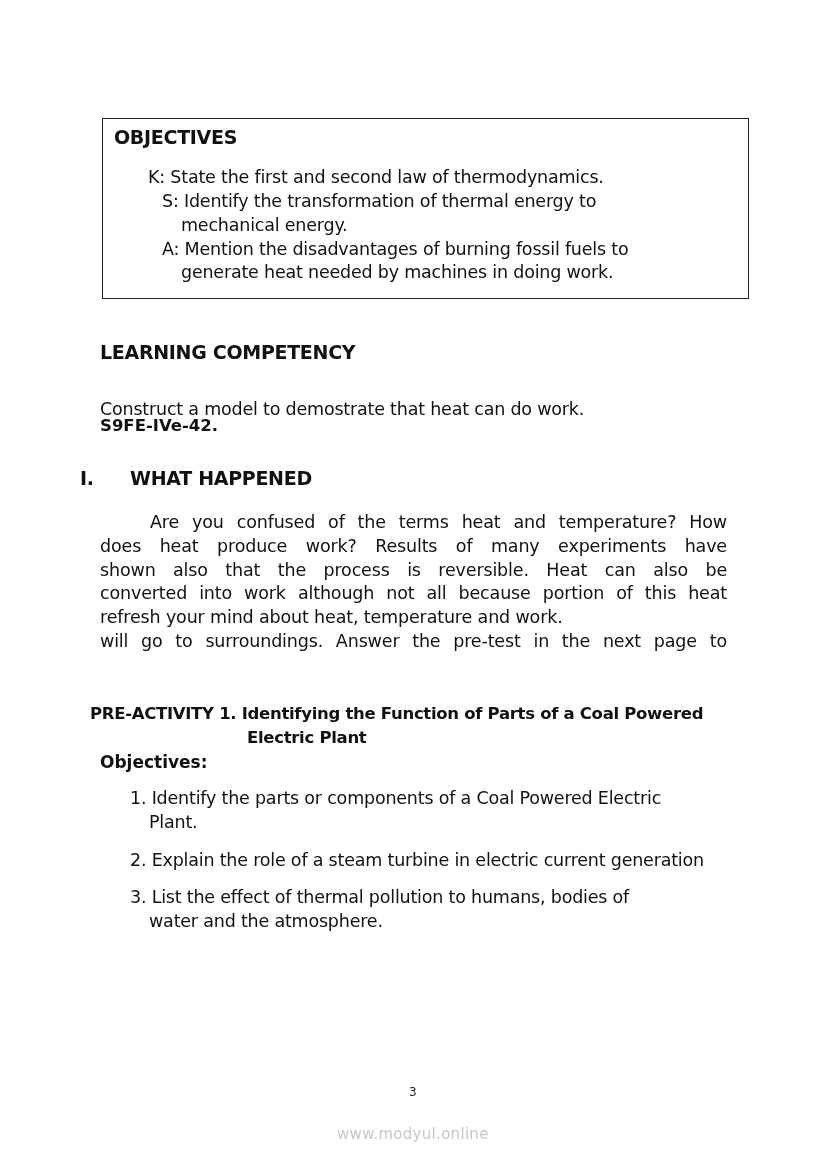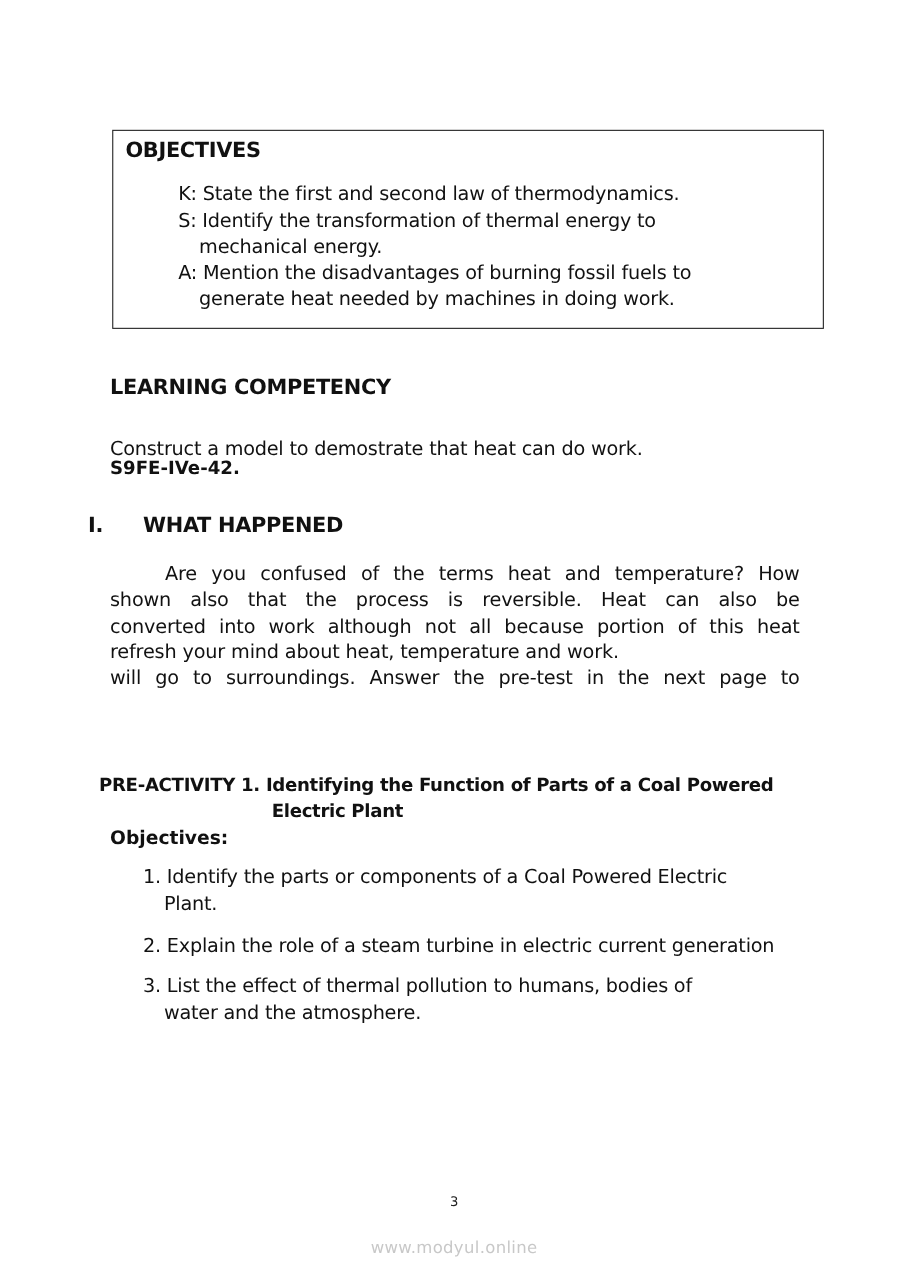--- a/index.html
+++ b/index.html
@@ -23,35 +23,36 @@
   .justify .line.last { text-align-last: left; }
   .indent { padding-left: 50px; }
   .page-num { font-size: 12px; color: #222; }
   .watermark { font-size: 15px; color: #c8c8c8; letter-spacing: 0.3px; }
 </style>
 </head>
 <body>
 
 <div class="obj-box"></div>
 <div class="abs h-bold" style="left:114px; top:126px;">OBJECTIVES</div>
-<div class="abs body-text" style="left:162px; top:167px;">K: State the first and second law of thermodynamics.</div>
+<div class="abs body-text" style="left:148px; top:167px;">K: State the first and second law of thermodynamics.</div>
 <div class="abs body-text" style="left:162px; top:191px;">S: Identify the transformation of thermal energy to</div>
 <div class="abs body-text" style="left:181px; top:215px;">mechanical energy.</div>
 <div class="abs body-text" style="left:162px; top:239px;">A: Mention the disadvantages of burning fossil fuels to</div>
 <div class="abs body-text" style="left:181px; top:262px;">generate heat needed by machines in doing work.</div>
 
 <div class="abs h-bold" style="left:100px; top:341px;">LEARNING COMPETENCY</div>
 <div class="abs body-text" style="left:100px; top:399px;">Construct a model to demostrate that heat can do work.</div>
 <div class="abs" style="left:100px; top:416px; font-weight:bold; font-size:16.5px;">S9FE-IVe-42.</div>
 
 <div class="abs h-bold" style="left:80px; top:467px;">I.</div>
 <div class="abs h-bold" style="left:130px; top:467px;text-align:center;">WHAT HAPPENED</div>
 
 <div class="justify">
   <span class="line indent">Are you confused of the terms heat and temperature?  How</span>
+  <span class="line">does heat produce work? Results of many experiments have</span>
   <span class="line">shown also that the process is reversible. Heat can also be</span>
   <span class="line">converted into  work although not all because portion of this heat</span>
   <span class="line last">refresh your mind about heat, temperature and work.</span>
   <span class="line">will go to surroundings.  Answer the pre-test in the next page to</span>
 </div>
 
 <div class="abs" style="left:90px; top:704px; font-weight:bold; font-size:16.5px; letter-spacing:-0.3px;">PRE-ACTIVITY 1.  Identifying the Function of Parts of a Coal Powered</div>
 <div class="abs" style="left:247px; top:728px; font-weight:bold; font-size:16.5px; letter-spacing:-0.3px;">Electric Plant</div>
 <div class="abs" style="left:100px; top:752px; font-weight:bold; font-size:17px;">Objectives:</div>
 

